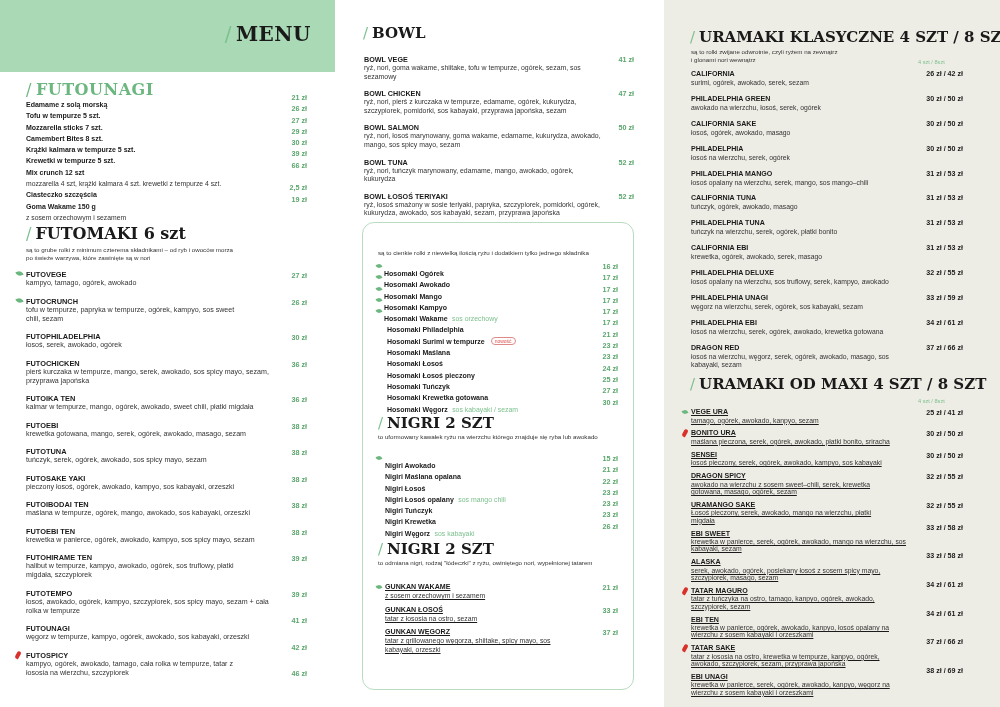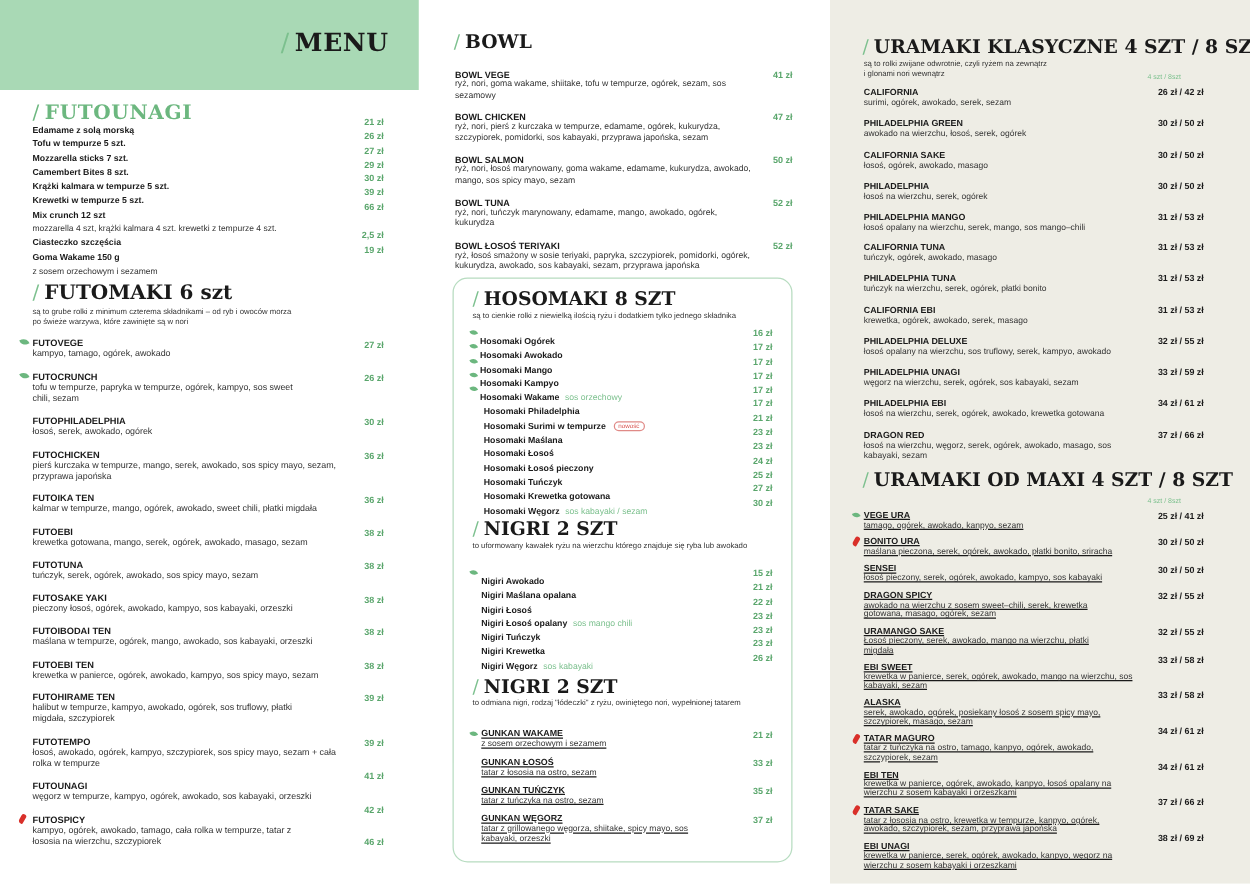--- a/index.html
+++ b/index.html
@@ -218,21 +218,20 @@
         <span class="price">52 zł</span>
       </div>
     <div class="bw-item">
         <div class="name">BOWL ŁOSOŚ TERIYAKI</div>
         <div class="desc" style="width:250px">ryż, łosoś smażony w sosie teriyaki, papryka, szczypiorek, pomidorki, ogórek, kukurydza, awokado, sos kabayaki, sezam, przyprawa japońska</div>
         <span class="price">52 zł</span>
       </div>
   </div>
 
   <div id="hoso-box">
-    <div id="hoso-title" class="serif"><span class="slash">/</span><span>HOSOMAKI 8 SZT</span></div>
     <div id="hoso-sub" class="subtitle">są to cienkie rolki z niewielką ilością ryżu i dodatkiem tylko jednego składnika</div>
     <div id="hoso-list">
       <div class="hs-row"><span class="leaf"></span><span class="name" style="margin-left:4px">Hosomaki Ogórek</span><span class="price">16 zł</span></div>
       <div class="hs-row"><span class="leaf"></span><span class="name" style="margin-left:4px">Hosomaki Awokado</span><span class="price">17 zł</span></div>
       <div class="hs-row"><span class="leaf"></span><span class="name" style="margin-left:4px">Hosomaki Mango</span><span class="price">17 zł</span></div>
       <div class="hs-row"><span class="leaf"></span><span class="name" style="margin-left:4px">Hosomaki Kampyo</span><span class="price">17 zł</span></div>
       <div class="hs-row"><span class="leaf"></span><span class="name" style="margin-left:4px">Hosomaki Wakame</span> <span class="note">sos orzechowy</span><span class="price">17 zł</span></div>
       <div class="hs-row"><span class="name" style="margin-left:7px">Hosomaki Philadelphia</span><span class="price">17 zł</span></div>
       <div class="hs-row"><span class="name" style="margin-left:7px">Hosomaki Surimi w tempurze</span><span class="badge">nowość</span><span class="price">21 zł</span></div>
       <div class="hs-row"><span class="name" style="margin-left:7px">Hosomaki Maślana</span><span class="price">23 zł</span></div>
@@ -263,25 +262,20 @@
           <div class="name">GUNKAN  WAKAME</div>
           <div class="desc">z sosem orzechowym i sezamem</div>
           <span class="price">21 zł</span>
         </div>
       <div class="gk-item">
           <div class="name">GUNKAN ŁOSOŚ</div>
           <div class="desc">tatar z łososia na ostro, sezam</div>
           <span class="price">33 zł</span>
         </div>
       <div class="gk-item">
-          <div class="name">GUNKAN TUŃCZYK</div>
-          <div class="desc">tatar z tuńczyka na ostro, sezam</div>
-          <span class="price">35 zł</span>
-        </div>
-      <div class="gk-item">
           <div class="name">GUNKAN WĘGORZ</div>
           <div class="desc" style="width:190px">tatar z grillowanego węgorza, shiitake, spicy mayo, sos kabayaki, orzeszki</div>
           <span class="price">37 zł</span>
         </div>
     </div>
   </div>
 </div>
 
 <div id="col3">
   <div id="ura-title" class="serif"><span class="slash">/</span><span>URAMAKI KLASYCZNE   4 SZT / 8 SZT</span></div>

